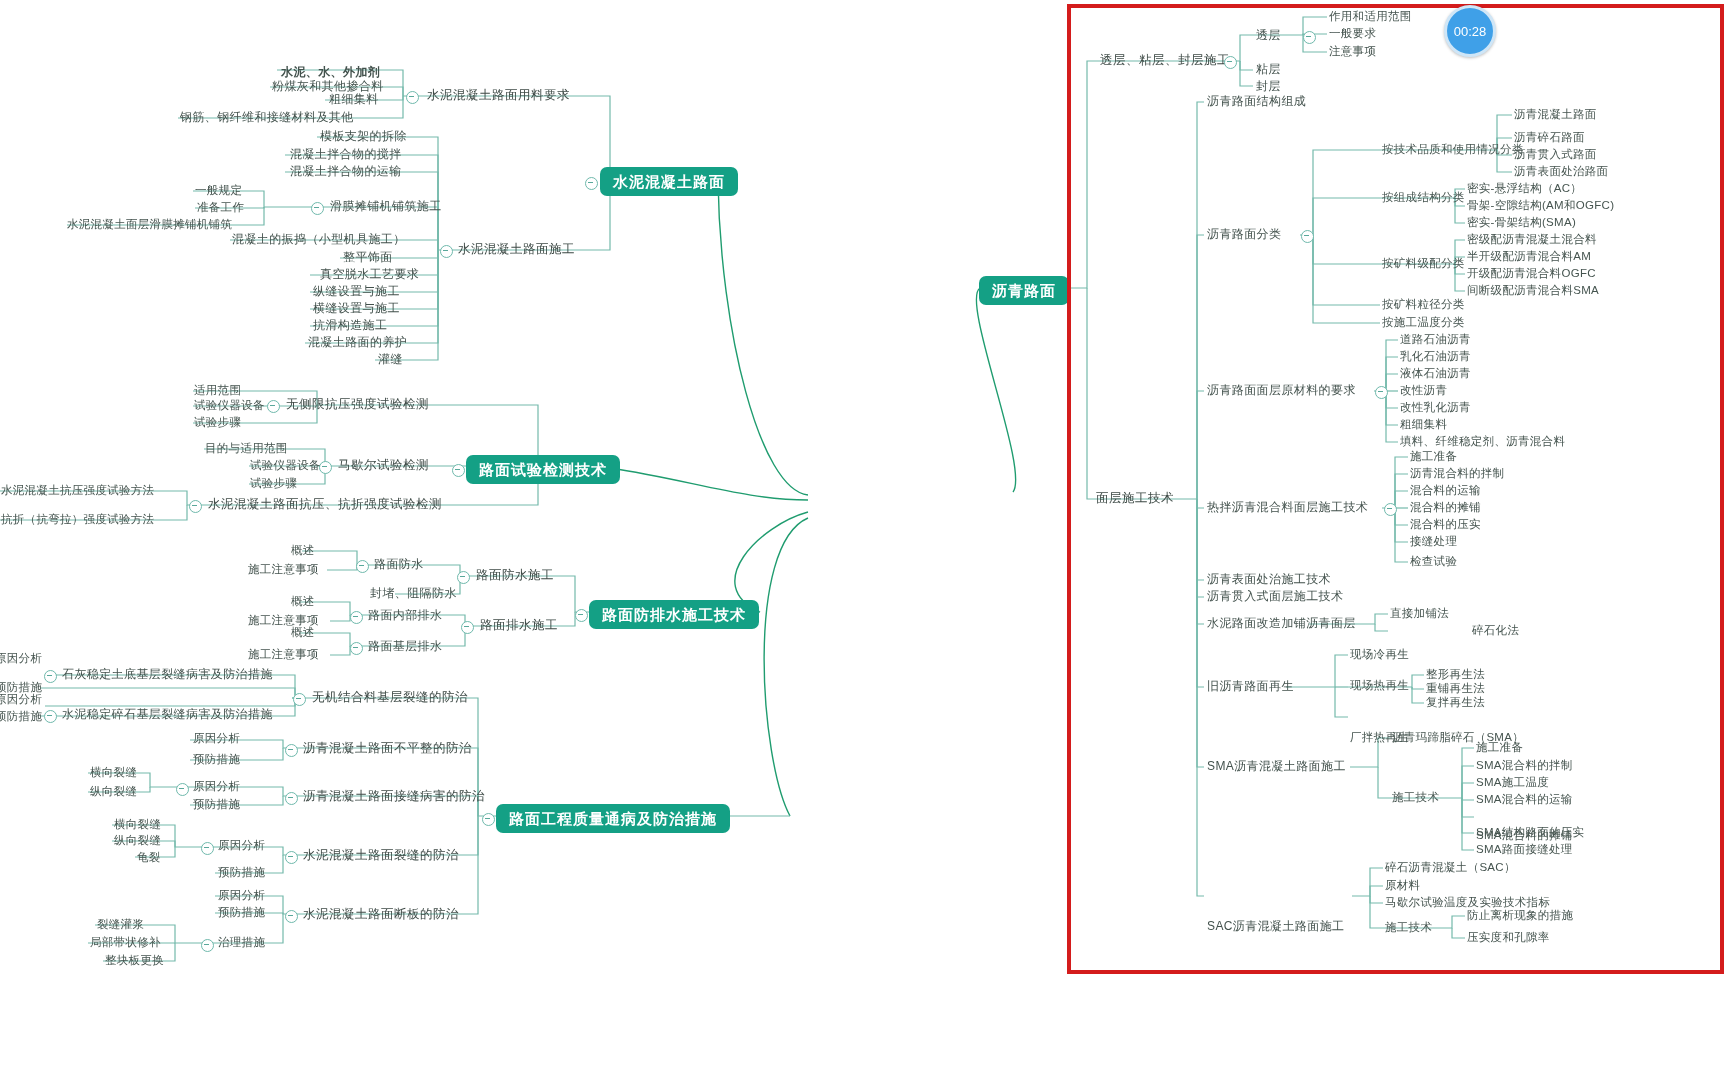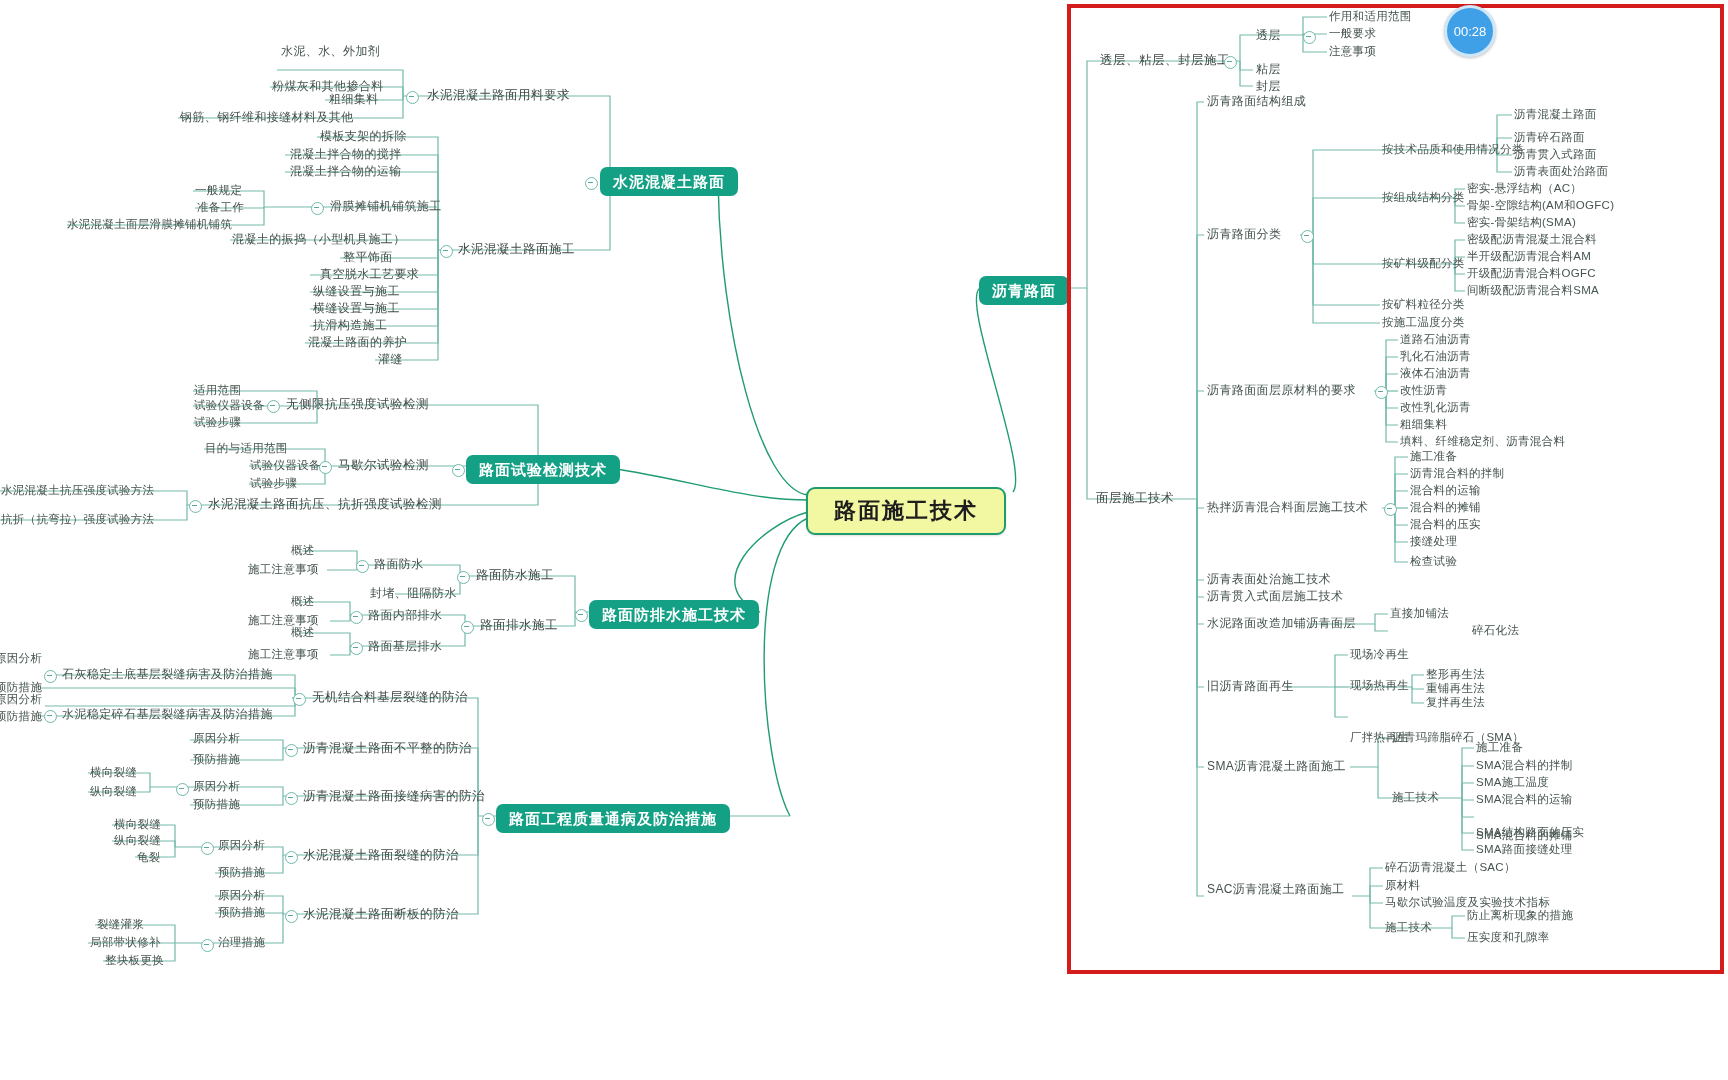--- a/index.html
+++ b/index.html
@@ -289,40 +289,39 @@
 
       <path d="M1352 896 L 1370 896 L 1370 868 L 1383 868"></path>
       <path d="M1370 896 L 1370 886 L 1383 886"></path>
       <path d="M1370 896 L 1370 903 L 1383 903"></path>
       <path d="M1370 896 L 1370 928 L 1383 928"></path>
       <path d="M1383 928 L 1452 928 L 1452 916 L 1465 916"></path>
       <path d="M1452 928 L 1452 938 L 1465 938"></path>
     </g>
   </svg>
 
-  <div class="node root" style="left:806px;top:487px;">路面施工技术</div>
 
   <div class="node lvl1" style="left:600px;top:167px;">水泥混凝土路面</div>
   <div class="toggle" style="left:585px;top:177px;"></div>
 
   <div class="node lvl1" style="left:466px;top:455px;">路面试验检测技术</div>
   <div class="toggle" style="left:452px;top:464px;"></div>
 
   <div class="node lvl1" style="left:589px;top:600px;">路面防排水施工技术</div>
   <div class="toggle" style="left:575px;top:609px;"></div>
 
   <div class="node lvl1" style="left:496px;top:804px;">路面工程质量通病及防治措施</div>
   <div class="toggle" style="left:482px;top:813px;"></div>
 
   <div class="node lvl1" style="left:979px;top:276px;">沥青路面</div>
 
   <div class="node lvl2" style="left:423px;top:87px;">水泥混凝土路面用料要求</div>
   <div class="toggle" style="left:406px;top:91px;"></div>
 
-  <div class="node lvl3" style="left:277px;top:43px;">水泥、水、外加剂</div>
+  <div class="node lvl3" style="left:277px;top:64px;font-weight:bold;">水泥、水、外加剂</div>
   <div class="node lvl3" style="left:268px;top:78px;">粉煤灰和其他掺合料</div>
   <div class="node lvl3" style="left:325px;top:91px;">粗细集料</div>
   <div class="node lvl3" style="left:176px;top:109px;">钢筋、钢纤维和接缝材料及其他</div>
 
   <div class="node lvl2" style="left:454px;top:241px;">水泥混凝土路面施工</div>
   <div class="toggle" style="left:440px;top:245px;"></div>
 
   <div class="node lvl3" style="left:316px;top:128px;">模板支架的拆除</div>
   <div class="node lvl3" style="left:286px;top:146px;">混凝土拌合物的搅拌</div>
   <div class="node lvl3" style="left:286px;top:163px;">混凝土拌合物的运输</div>
@@ -504,21 +503,21 @@
   <div class="node lvl4" style="left:1389px;top:730px;">沥青玛蹄脂碎石（SMA）</div>
   <div class="node lvl4" style="left:1389px;top:790px;">施工技术</div>
   <div class="node lvl4" style="left:1473px;top:740px;">施工准备</div>
   <div class="node lvl4" style="left:1473px;top:758px;">SMA混合料的拌制</div>
   <div class="node lvl4" style="left:1473px;top:775px;">SMA施工温度</div>
   <div class="node lvl4" style="left:1473px;top:792px;">SMA混合料的运输</div>
   <div class="node lvl4" style="left:1473px;top:809px;margin-top:19px;">SMA混合料的摊铺</div>
   <div class="node lvl4" style="left:1473px;top:825px;">SMA结构路面的压实</div>
   <div class="node lvl4" style="left:1473px;top:842px;">SMA路面接缝处理</div>
 
-  <div class="node lvl3" style="left:1203px;top:881px;">SAC沥青混凝土路面施工</div>
+  <div class="node lvl3" style="left:1203px;top:918px;">SAC沥青混凝土路面施工</div>
   <div class="node lvl4" style="left:1382px;top:860px;">碎石沥青混凝土（SAC）</div>
   <div class="node lvl4" style="left:1382px;top:878px;">原材料</div>
   <div class="node lvl4" style="left:1382px;top:895px;">马歇尔试验温度及实验技术指标</div>
   <div class="node lvl4" style="left:1382px;top:920px;">施工技术</div>
   <div class="node lvl4" style="left:1464px;top:908px;">防止离析现象的措施</div>
   <div class="node lvl4" style="left:1464px;top:930px;">压实度和孔隙率</div>
 
   <div id="red-frame"></div>
   <div id="timer">00:28</div>
 

